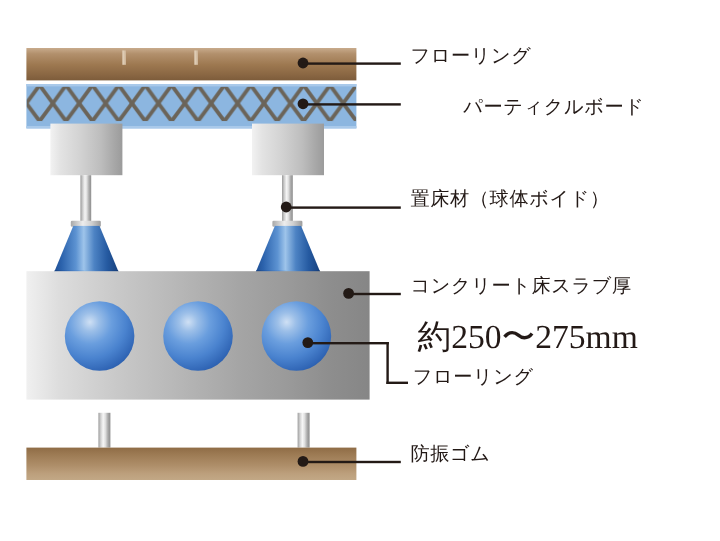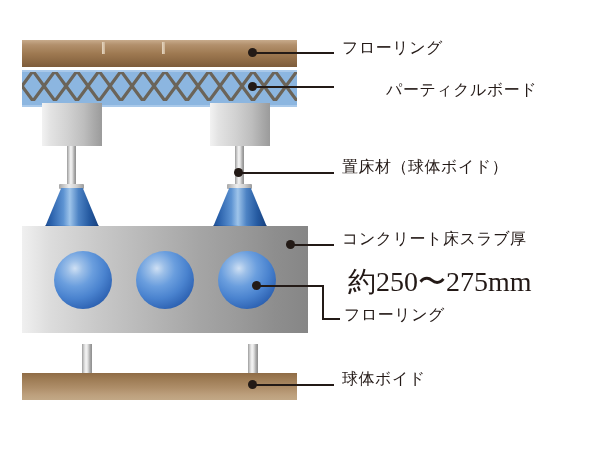--- a/index.html
+++ b/index.html
@@ -200,15 +200,15 @@
   <div class="label" style="left:342px;top:82px;margin-left:44px;">パーティクルボード</div>
 
   <div class="label" style="left:342px;top:159px;">置床材（球体ボイド）</div>
 
   <div class="label" style="left:342px;top:231px;">コンクリート床スラブ厚</div>
 
   <div class="label label-num" style="left:348px;top:268px;">約250〜275mm</div>
 
   <div class="label" style="left:344px;top:307px;">フローリング</div>
 
-  <div class="label" style="left:342px;top:371px;">球体ボイド</div>
+  <div class="label" style="left:342px;top:371px;">防振ゴム</div>
 
 </div>
 
 </body></html>

